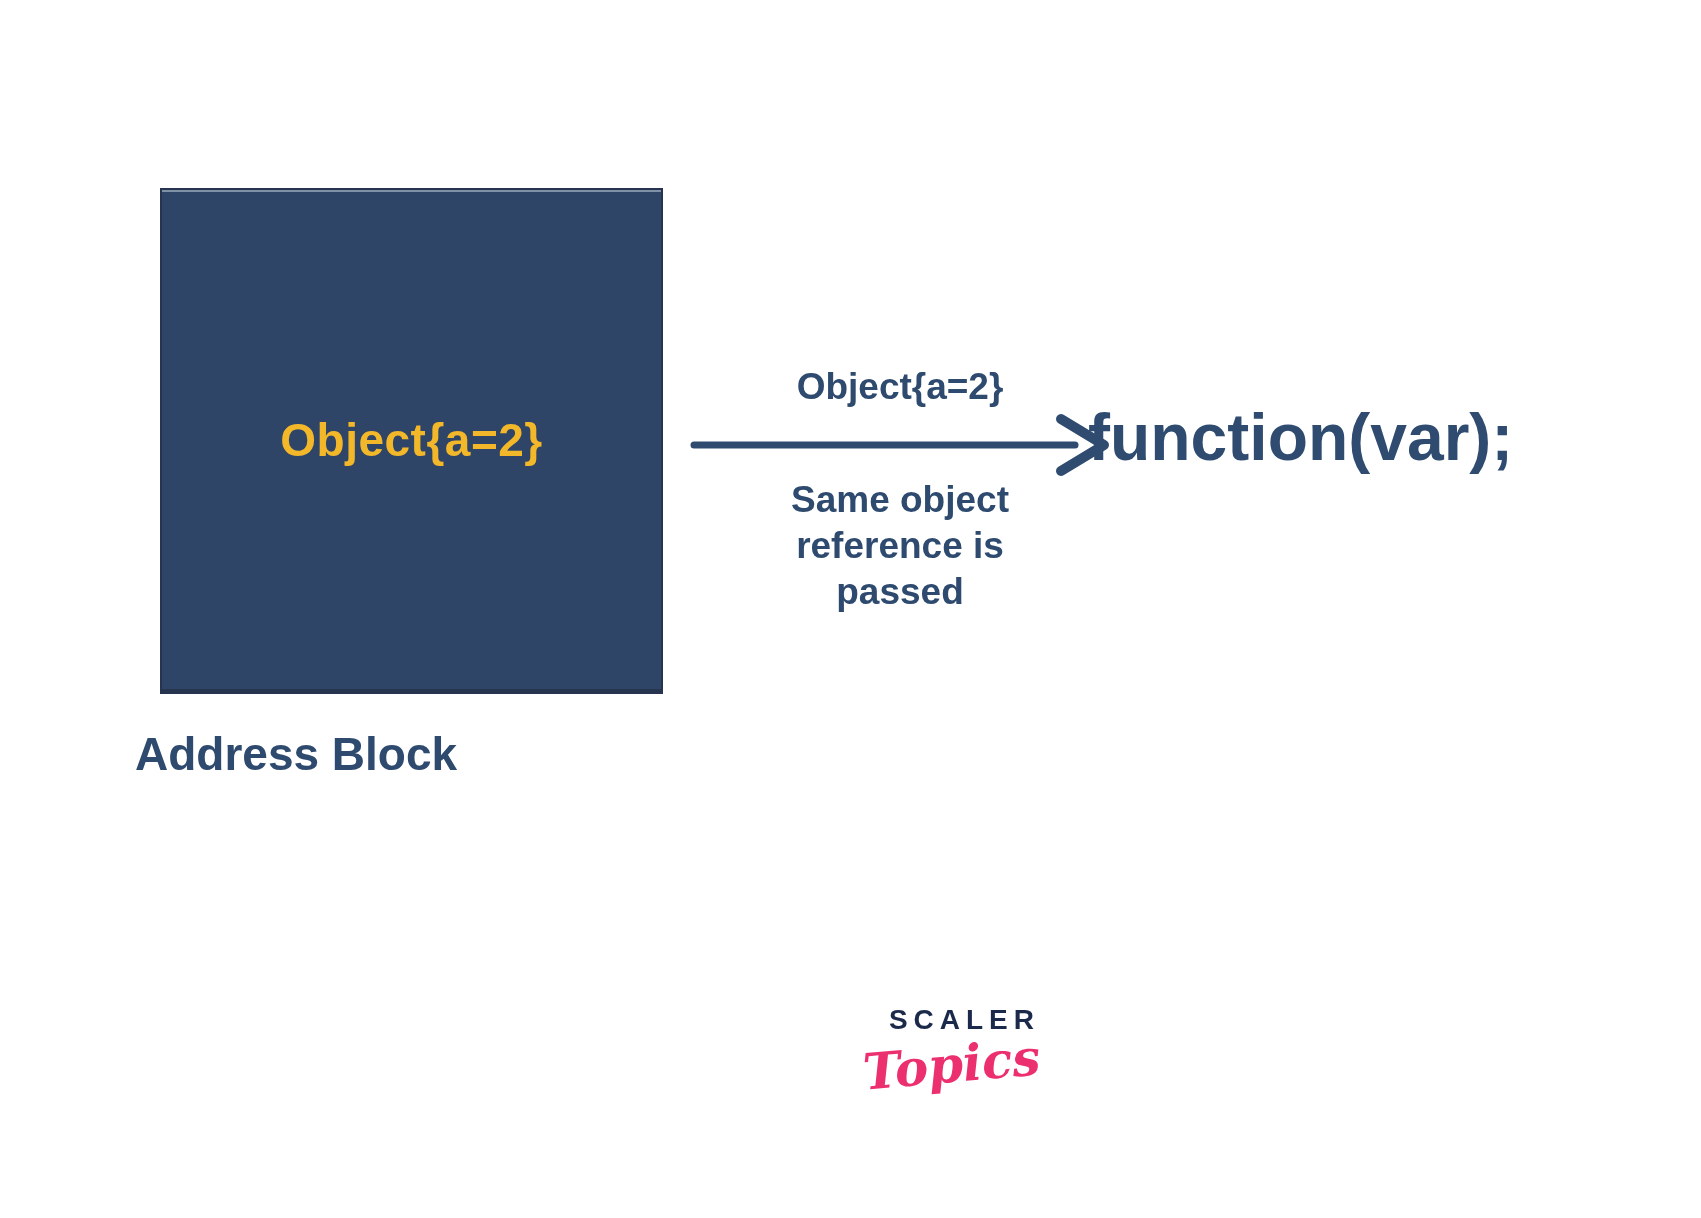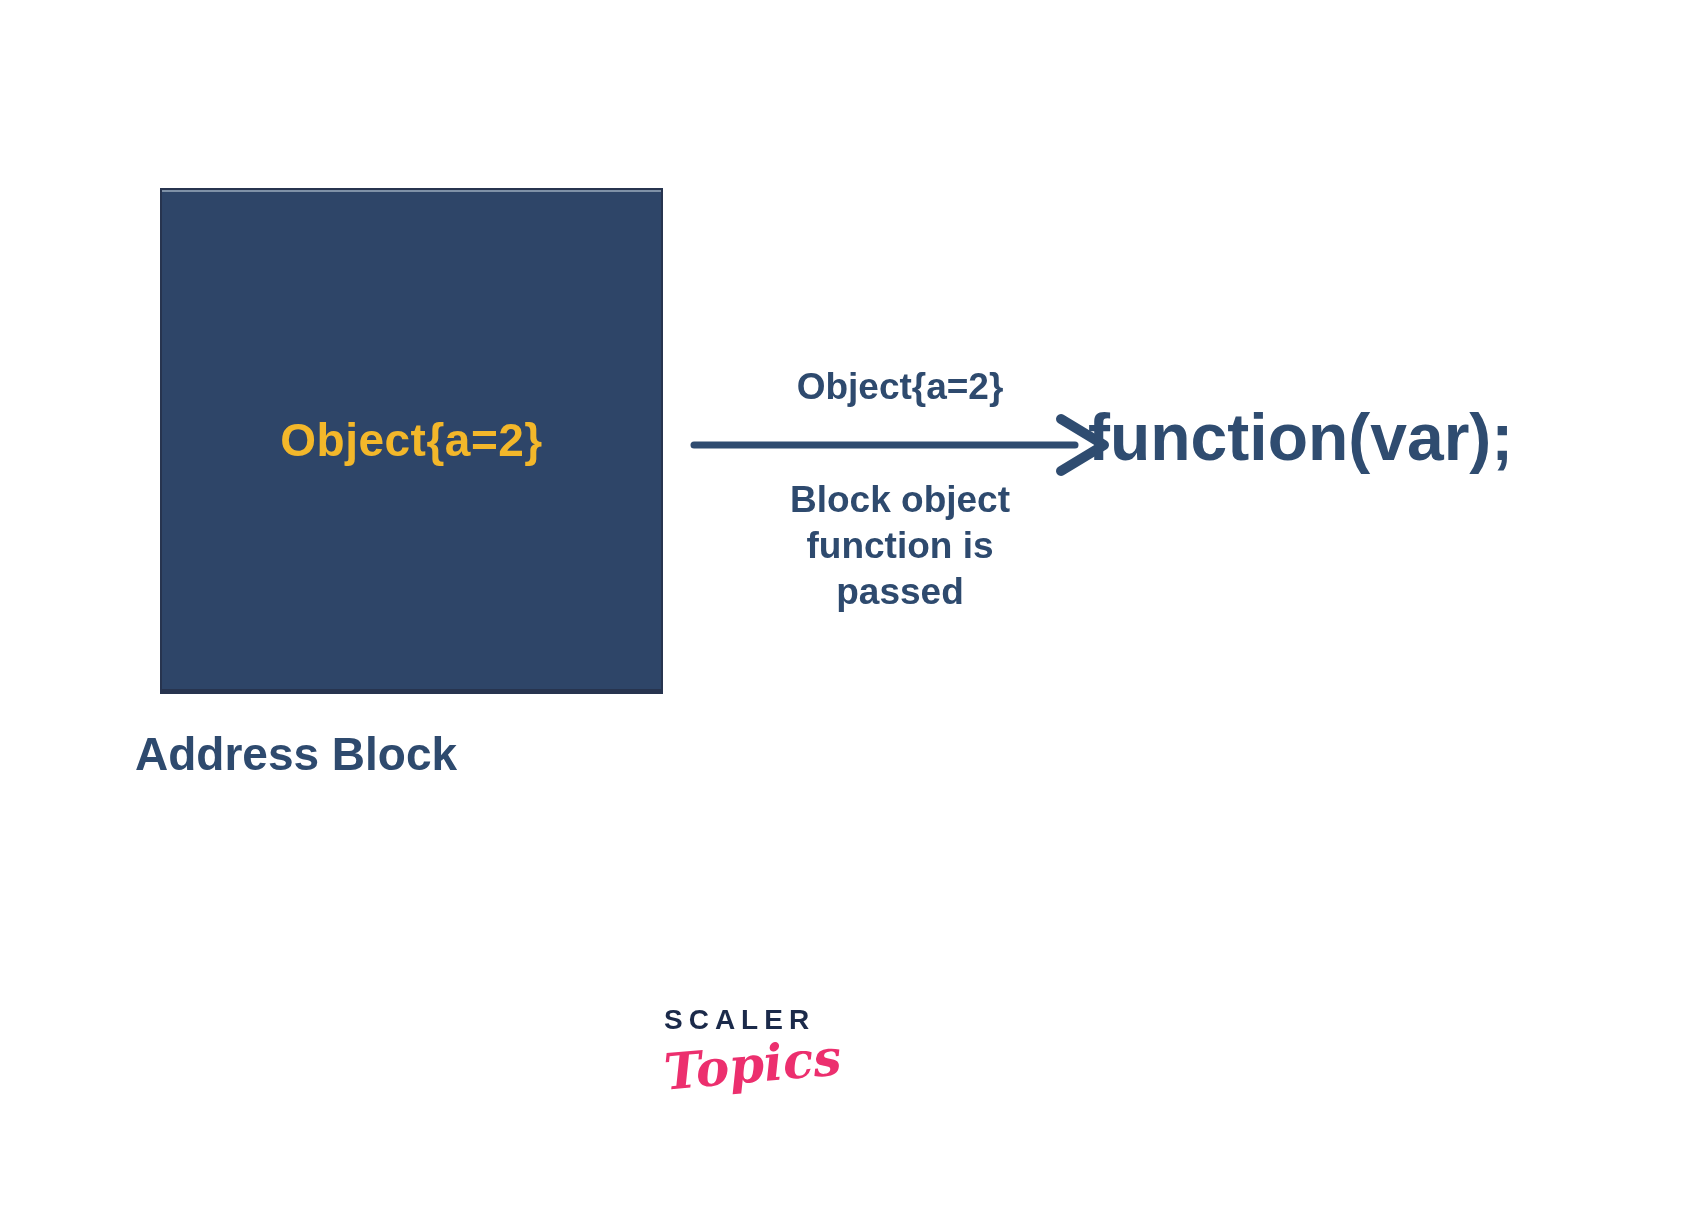--- a/index.html
+++ b/index.html
@@ -95,24 +95,24 @@
     color: #2f4c70;
     font-size: 66px;
     font-weight: bold;
     line-height: 70px;
     white-space: nowrap;
   }
 
   
   .logo {
     position: absolute;
-    left: 664px;
+    left: 740px;
     top: 1005px;
     width: 300px;
-    text-align: left;
+    text-align: right;
   }
   .logo-name {
     display: block;
     color: #1b2a4a;
     font-size: 28px;
     font-weight: bold;
     letter-spacing: 6px;
     line-height: 30px;
   }
   .logo-sub {
@@ -141,22 +141,22 @@
   </div>
 
   <svg class="arrow-svg" viewBox="0 0 422 74">
     <line x1="4" y1="37" x2="385" y2="37" stroke="#2f4c70" stroke-width="7" stroke-linecap="round"></line>
     <polyline points="371,11 414,37 371,63" fill="none" stroke="#2f4c70" stroke-width="10" stroke-linecap="round" stroke-linejoin="round"></polyline>
   </svg>
 
   <div class="arrow-top-label">Object{a=2}</div>
 
   <div class="arrow-bottom-label">
-    <span class="bottom-line">Block object</span>
-    <span class="bottom-line">function is</span>
+    <span class="bottom-line">Same object</span>
+    <span class="bottom-line">reference is</span>
     <span class="bottom-line">passed</span>
   </div>
 
   <div class="function-label">function(var);</div>
 
   <div class="logo">
     <span class="logo-name">SCALER</span>
     <span class="logo-sub">Topics</span>
   </div>
 

